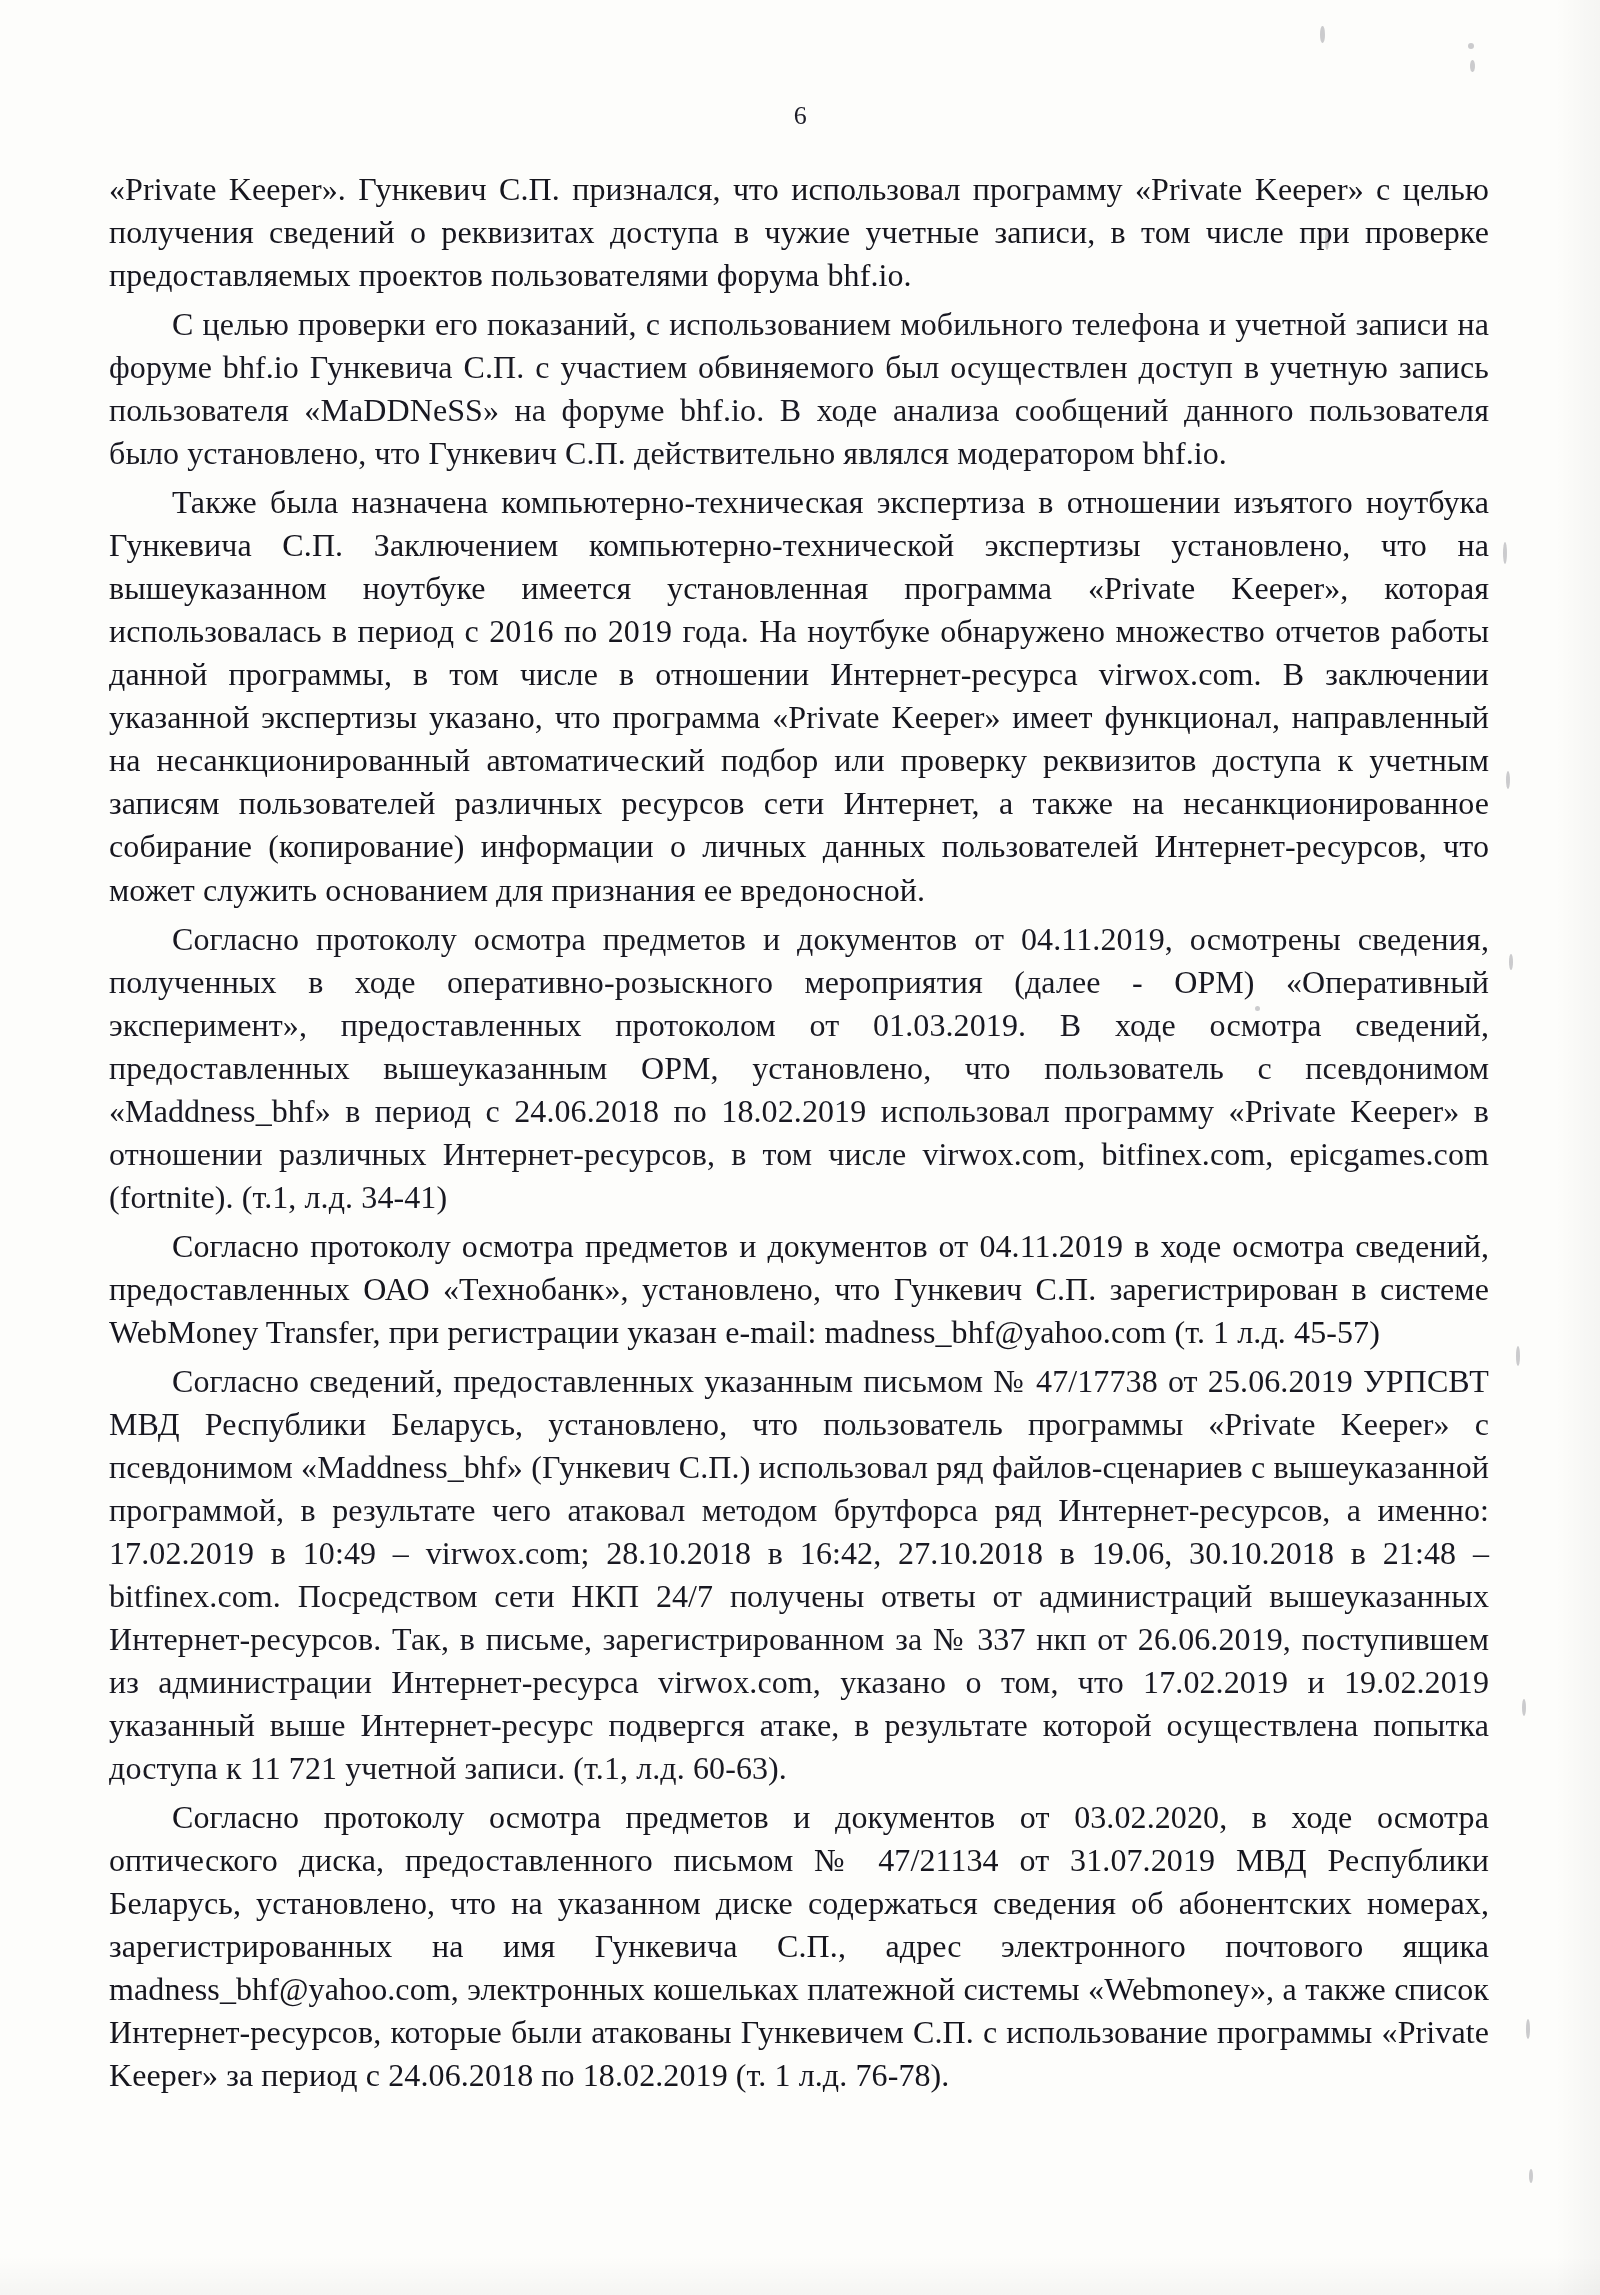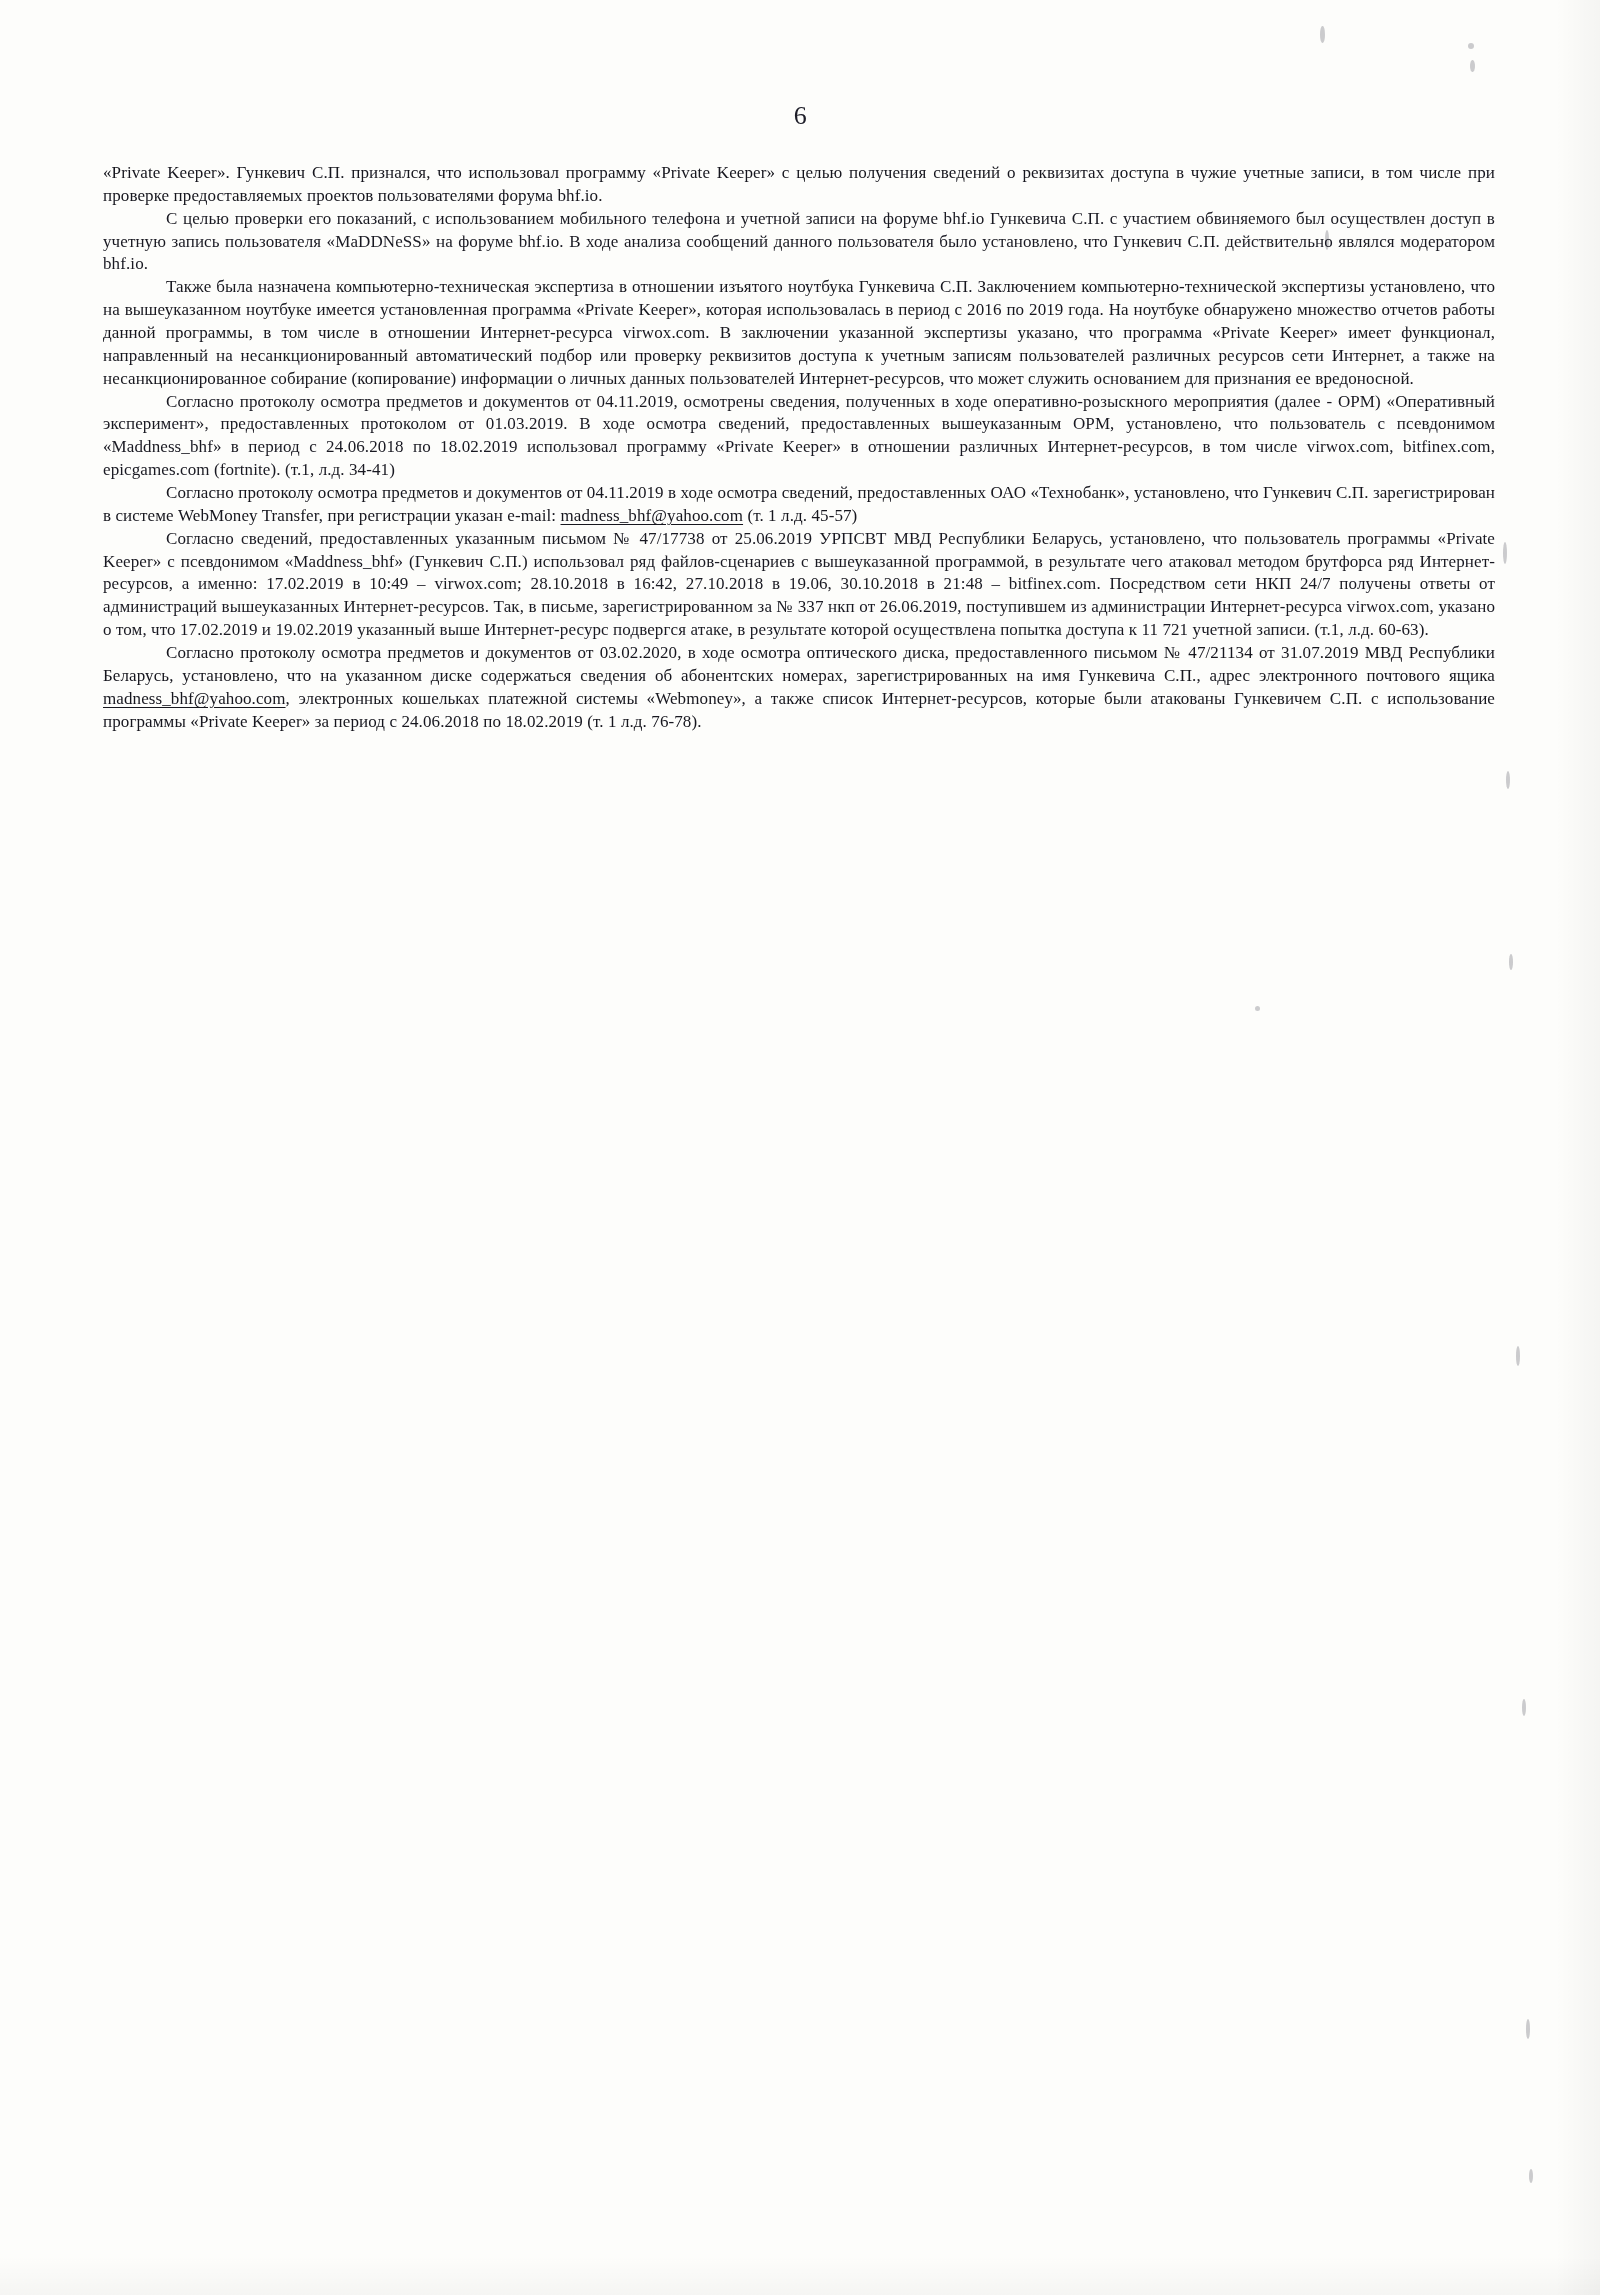--- a/index.html
+++ b/index.html
@@ -53,34 +53,33 @@
     color: #1d1d28;
     letter-spacing: 0.3px;
   }
   .content {
     position: absolute;
     top: 162px;
     left: 103px;
     width: 1392px;
   }
   p.para {
-    margin: 0;
-    font-size: 17px;
+    margin: 6px;
+    font-size: 32px;
     line-height: 1.345;
     color: #17171f;
     text-align: justify;
     text-justify: inter-word;
     text-indent: 0;
     letter-spacing: 0.1px;
   }
   p.indent {
     text-indent: 63px;
   }
   .u {
-    text-decoration: underline;
     text-underline-offset: 2.6px;
   }
   
   .content p:nth-child(odd) { color: #16161e; }
   .content p:nth-child(even) { color: #191922; }
 </style>
 </head>
 <body>
 
 <div class="page">

